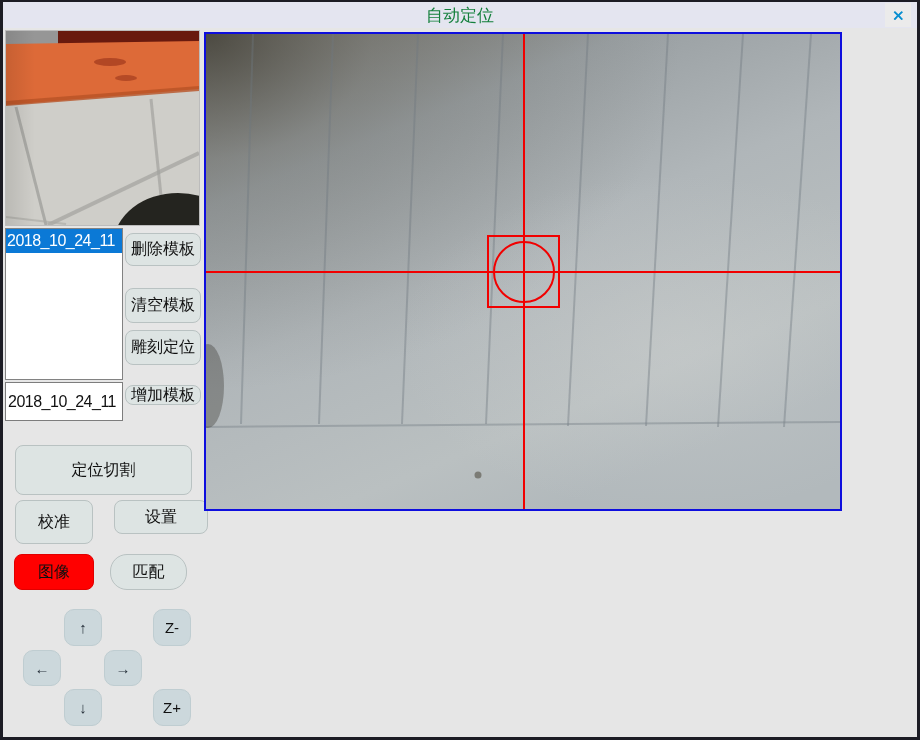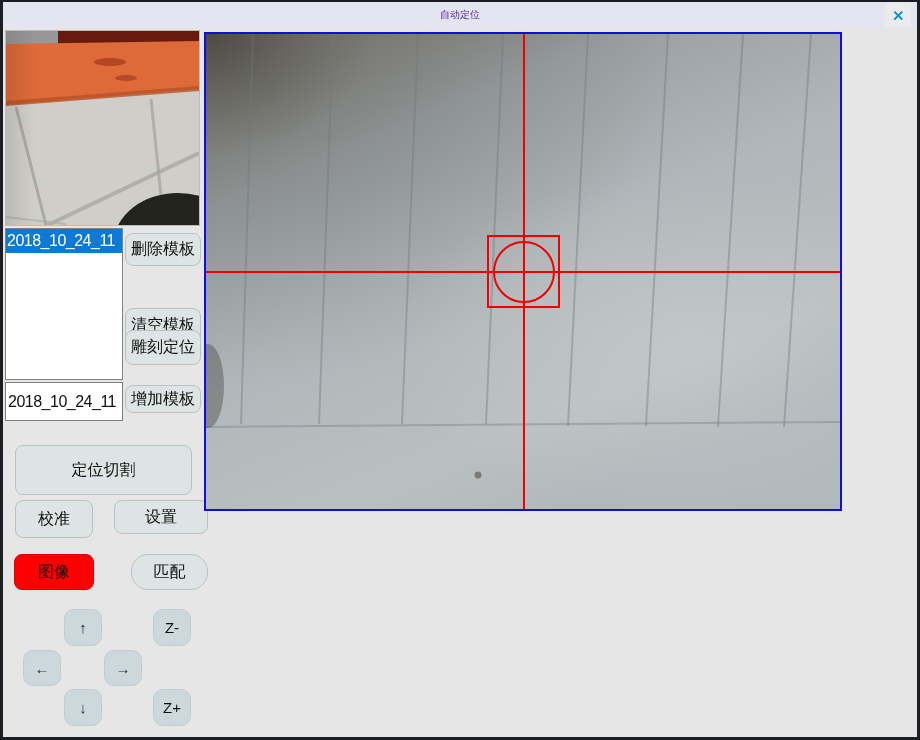--- a/index.html
+++ b/index.html
@@ -11,21 +11,21 @@
   #window{
     position:absolute;inset:0;box-sizing:border-box;
     border:3px solid #1c1c24;border-top-width:2px;
     background:#e6e6e6;
   }
   
   #titlebar{
     position:absolute;left:0;top:0;right:0;height:26px;
     background:#e4e5f0;display:flex;align-items:center;justify-content:center;
   }
-  #title{font-size:10px;color:#4c1d95;}
+  #title{font-size:17px;color:#15803d;}
   #closebtn{
     position:absolute;right:6px;top:1px;width:26px;height:24px;
     display:flex;align-items:center;justify-content:center;cursor:pointer;
     background:#ebebeb;
   }
   #closebtn span{
     color:var(--close-x-blue,#0a8fd0);font-size:15px;font-weight:bold;line-height:1;
     text-shadow:0.5px 0 0 var(--close-x-blue,#0a8fd0);
   }
   
@@ -52,31 +52,31 @@
   }
   
   .btn{
     position:absolute;display:flex;align-items:center;justify-content:center;
     background:#dde4e3;border:1px solid #b9c2c2;border-radius:8px;
     font-size:16px;color:#101010;box-sizing:border-box;cursor:pointer;
     white-space:nowrap;
   }
   .tmpl{left:122px;width:76px;}
   #btn-delete{top:231px;height:33px;}
-  #btn-clear{top:286px;height:35px;margin-top:20px;}
+  #btn-clear{top:286px;height:35px;}
   #btn-engrave{top:328px;height:35px;}
-  #btn-add{top:383px;height:28px;}
+  #btn-add{top:383px;height:20px;}
   #btn-cut{left:12px;top:443px;width:177px;height:50px;}
-  #btn-cal{left:12px;top:498px;width:78px;height:38px;}
+  #btn-cal{left:12px;top:498px;width:78px;height:44px;}
   #btn-set{left:111px;top:498px;width:94px;height:34px;}
   #btn-img{
     left:11px;top:552px;width:80px;height:36px;
     background:var(--accent-red,#ff0000);border:1px solid #e00000;border-radius:8px;
   }
-  #btn-match{left:128px;top:552px;width:77px;height:36px;border-radius:17px;}
+  #btn-match{left:107px;top:552px;width:77px;height:36px;border-radius:17px;}
   .jog{
     background:#ccd8dc;border:1px solid #bfcdd1;border-radius:10px;
     width:38px;font-size:15px;color:#26303a;
   }
   #jog-up{left:61px;top:607px;height:37px;}
   #jog-zm{left:150px;top:607px;height:37px;color:#111;}
   #jog-left{left:20px;top:648px;height:36px;}
   #jog-right{left:101px;top:648px;height:36px;}
   #jog-down{left:61px;top:687px;height:37px;}
   #jog-zp{left:150px;top:687px;height:37px;color:#111;}

